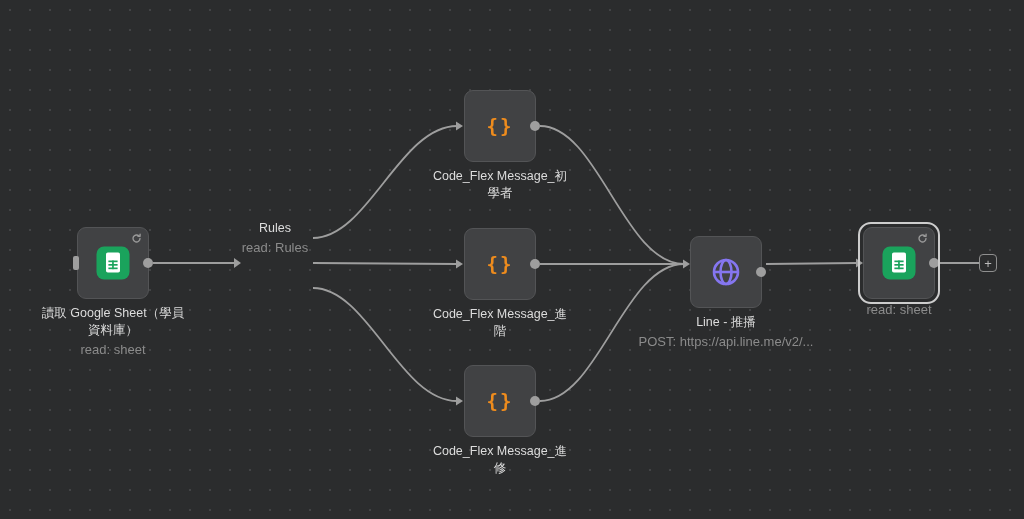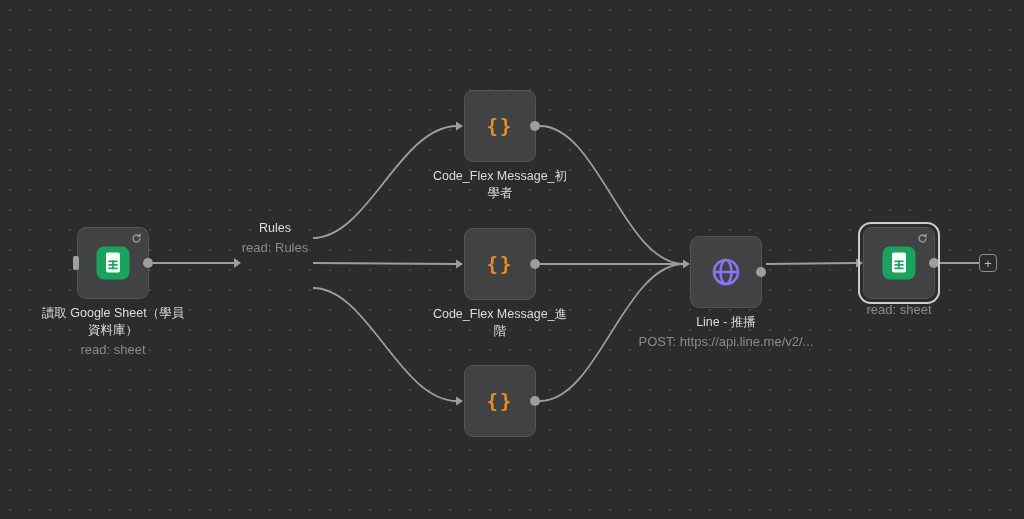--- a/index.html
+++ b/index.html
@@ -139,20 +139,21 @@
     <span class="port-out"></span>
   </div>
   <div class="node-label" style="width:140px">Code_Flex Message_進階</div>
 </div>
 
 <div class="node" style="left:464px;top:365px">
   <div class="node-box">
     <span class="icon code-glyph">{}</span>
     <span class="port-out"></span>
   </div>
+  <div class="node-label" style="width:140px">Code_Flex Message_進修</div>
 </div>
 
 <div class="node" style="left:690px;top:236px">
   <div class="node-box">
     <span class="icon"><svg width="36" height="36" viewBox="0 0 36 36">
           <g fill="none" stroke="#8576f0" stroke-width="2.6">
             <circle cx="18" cy="18" r="12"></circle>
             <ellipse cx="18" cy="18" rx="5.5" ry="12"></ellipse>
             <path d="M6 18h24"></path>
           </g>

